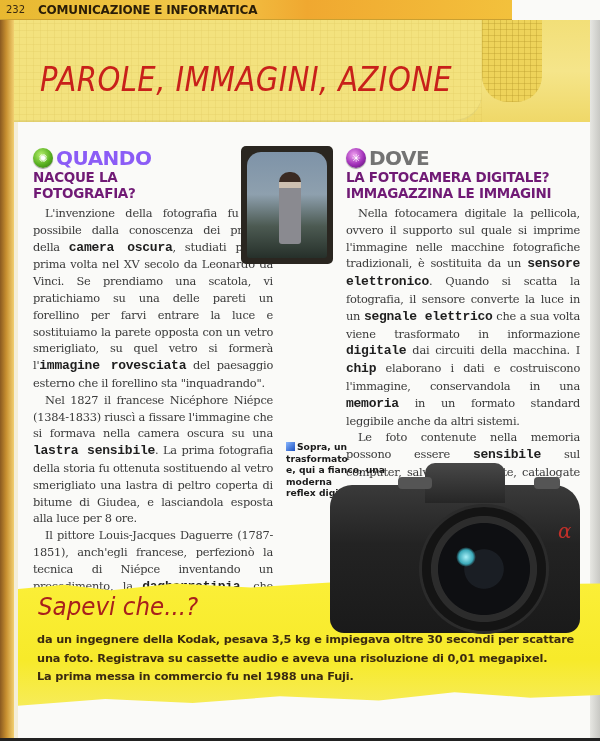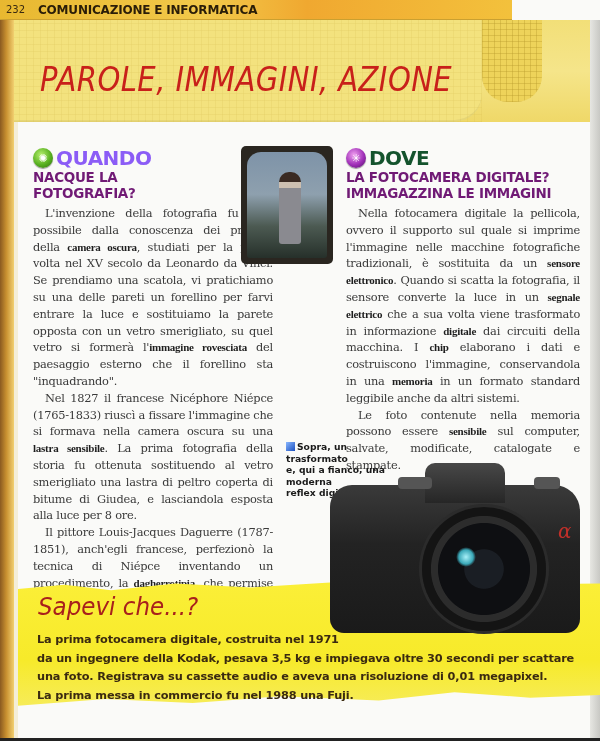--- a/index.html
+++ b/index.html
@@ -57,26 +57,26 @@
   .q-head { display: flex; align-items: center; height: 22px; }
   .q-icon {
     width: 20px; height: 20px; border-radius: 50%; margin-right: 3px; flex: 0 0 20px;
     display: flex; align-items: center; justify-content: center; color: #fff; font-size: 11px;
     box-shadow: 0 1px 1px rgba(0,0,0,.4);
   }
   .q-icon.green { background: radial-gradient(circle at 40% 35%, #b8f070 0%, #58b020 55%, #2d6a10 100%); }
   .q-icon.purple { background: radial-gradient(circle at 40% 35%, #f0a0f0 0%, #a030b8 55%, #4a1060 100%); }
   .q-word { font: bold 20px "DejaVu Sans", sans-serif; letter-spacing: -0.5px; }
   .q-word.green { color: #8b5cf6; }
-  .q-word.purple { color: #14532d; }
+  .q-word.purple { color: #737373; }
   .q-sub { font: bold 13.5px "DejaVu Sans", sans-serif; color: #701a75; line-height: 16px; letter-spacing: -0.3px; }
 
   .body-text { margin-top: 4px; font-size: 11.4px; line-height: 16.8px; color: #3a3a3a; text-align: justify; letter-spacing: -0.25px; }
   .body-text p { text-indent: 12px; }
-  .body-text b { font-family: Liberation Serif, serif; font-weight: bold; color: #1e1e1e; font-size: 11px; }
+  .body-text b { font-family: Liberation Mono, monospace; font-weight: bold; color: #1e1e1e; font-size: 13px; }
 
   
   .dag-frame {
     position: absolute; left: 241px; top: 146px; width: 92px; height: 118px;
     background: #2a2620; border-radius: 5px; padding: 6px;
   }
   .dag-plate {
     width: 100%; height: 100%; border-radius: 14px 14px 3px 3px;
     background: linear-gradient(180deg, #7e93a8 0%, #8ea0ae 40%, #4c5a52 70%, #26302a 100%);
     position: relative; overflow: hidden;
@@ -153,21 +153,21 @@
   <div class="q-head">
     <span class="q-icon green">✺</span>
     <span class="q-word green">QUANDO</span>
   </div>
   <div class="q-sub">
     <div>NACQUE LA</div>
     <div>FOTOGRAFIA?</div>
   </div>
   <div class="body-text">
     <p><span>L'invenzione della fotografia fu resa possibile dalla conoscenza dei principi della </span><b>camera oscura</b><span>, studiati per la prima volta nel XV secolo da Leonardo da Vinci. Se prendiamo una scatola, vi pratichiamo su una delle pareti un forellino per farvi entrare la luce e sostituiamo la parete opposta con un vetro smerigliato, su quel vetro si formerà l'</span><b>immagine rovesciata</b><span> del paesaggio esterno che il forellino sta "inquadrando".</span></p>
-    <p><span>Nel 1827 il francese Nicéphore Niépce (1765-1833) riuscì a fissare l'immagine che si formava nella camera oscura su una </span><b>lastra sensibile</b><span>. La prima fotografia della storia fu ottenuta sostituendo al vetro smerigliato una lastra di peltro coperta di bitume di Giudea, e lasciandola esposta alla luce per 8 ore.</span></p>
+    <p><span>Nel 1827 il francese Nicéphore Niépce (1384-1833) riuscì a fissare l'immagine che si formava nella camera oscura su una </span><b>lastra sensibile</b><span>. La prima fotografia della storia fu ottenuta sostituendo al vetro smerigliato una lastra di peltro coperta di bitume di Giudea, e lasciandola esposta alla luce per 8 ore.</span></p>
     <p><span>Il pittore Louis-Jacques Daguerre (1787-1851), anch'egli francese, perfezionò la tecnica di Niépce inventando un procedimento, la </span><b>dagherrotipia</b><span>, che permise di ridurre il tempo di esposizione a "soli" 30 minuti.</span></p>
   </div>
 </section>
 
 <div class="dag-frame" title="Dagherrotipo di una bambina">
   <div class="dag-plate">
     <div class="dag-girl"></div>
   </div>
 </div>
 
@@ -199,19 +199,18 @@
   <div class="cam-prism"></div>
   <div class="cam-dial-l"></div>
   <div class="cam-dial-r"></div>
   <div class="cam-lens"></div>
   <div class="cam-glint"></div>
   <div class="cam-logo">α</div>
 </div>
 
 <div class="band-title">Sapevi che...?</div>
 <div class="band-text">
-  <span>La prima fotocamera digitale, costruita nel 1971</span>
   <span>da un ingegnere della Kodak, pesava 3,5 kg e impiegava oltre 30 secondi per scattare</span>
   <span>una foto. Registrava su cassette audio e aveva una risoluzione di 0,01 megapixel.</span>
   <span>La prima messa in commercio fu nel 1988 una Fuji.</span>
 </div>
 
 <div class="bottom-edge"></div>
 
 </body></html>

